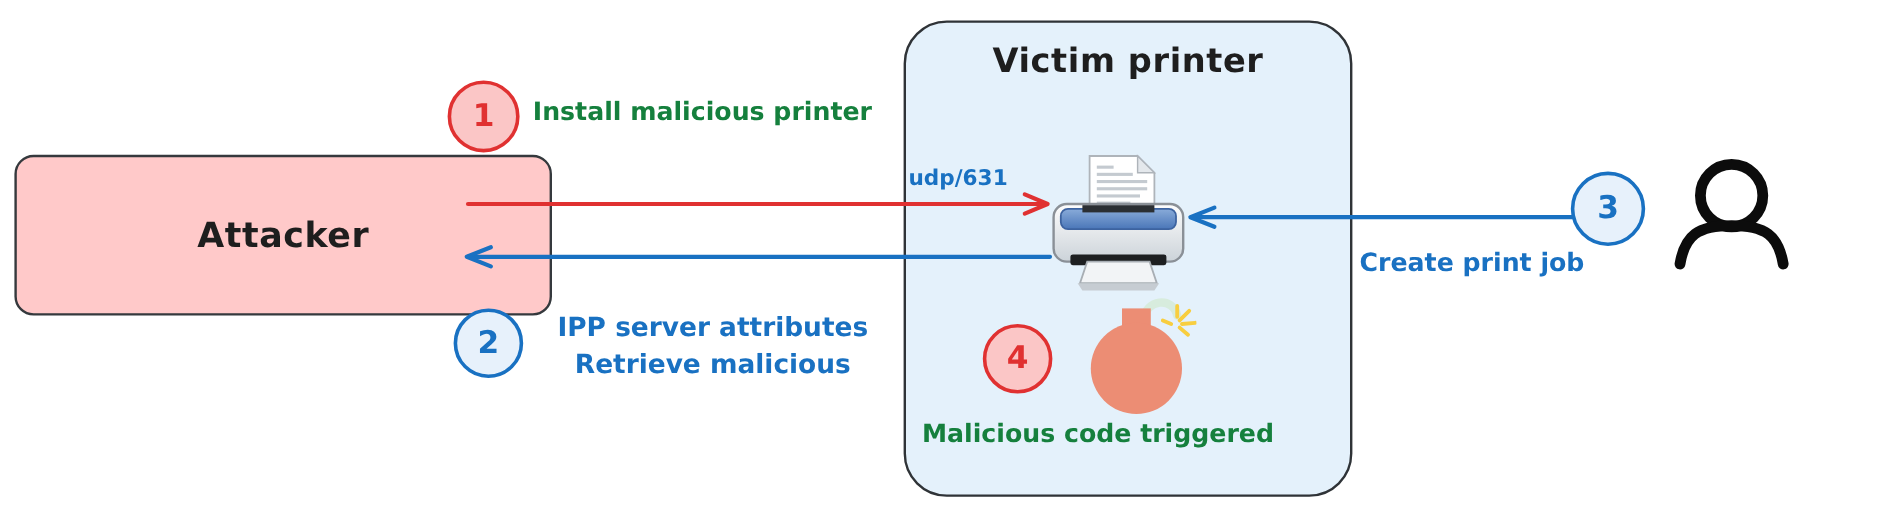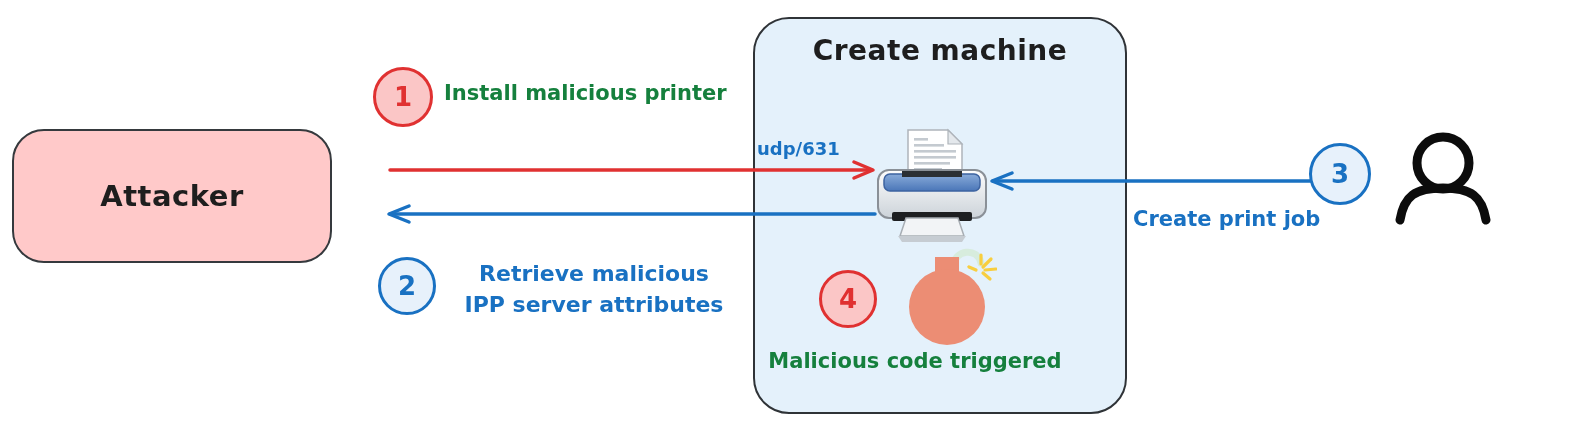--- a/index.html
+++ b/index.html
@@ -9,22 +9,22 @@
     background:#ffffff;
     font-family:"DejaVu Sans", sans-serif;
     overflow:hidden;
   }
   .box{
     position:absolute;
     border:2.5px solid #35393d;
     box-sizing:border-box;
   }
   .attacker-box{
-    left:12px;top:129px;width:320px;height:134px;
-    background:#ffc9c9;border-radius:32px;
+    left:12px;top:129px;width:448px;height:134px;
+    background:#ffc9c9;border-radius:16px;
     display:flex;align-items:center;justify-content:center;
   }
   .victim-box{
     left:753px;top:17px;width:374px;height:397px;
     background:#e4f1fb;border-radius:36px;
     border-color:#2f3337;
   }
   .node-title{
     font-size:29px;font-weight:bold;color:#1e1e1e;letter-spacing:0.5px;
   }
@@ -56,21 +56,21 @@
 </head>
 <body>
 
 <div class="canvas">
 
   <div class="box attacker-box">
     <span class="node-title">Attacker</span>
   </div>
 
   <div class="box victim-box"></div>
-  <div class="victim-title">Create machine</div>
+  <div class="victim-title">Victim printer</div>
 
   <svg class="abs" style="left:385px;top:159px;" width="495" height="22">
     <line x1="5" y1="11" x2="486" y2="11" stroke="#e03131" stroke-width="3.5" stroke-linecap="round"></line>
     <path d="M469,3 L488,11 L469,19" fill="none" stroke="#e03131" stroke-width="3.5" stroke-linecap="round" stroke-linejoin="round"></path>
   </svg>
 
   <svg class="abs" style="left:382px;top:202px;" width="495" height="24">
     <line x1="493" y1="12" x2="8" y2="12" stroke="#1971c2" stroke-width="3.5" stroke-linecap="round"></line>
     <path d="M27,4 L7,12 L27,20" fill="none" stroke="#1971c2" stroke-width="3.5" stroke-linecap="round" stroke-linejoin="round"></path>
   </svg>
@@ -84,22 +84,22 @@
 
   <div class="step-circle circle-red c1">
     <span>1</span>
   </div>
   <div class="lbl lbl-red step1-label">Install malicious printer</div>
 
   <div class="step-circle circle-blue c2">
     <span>2</span>
   </div>
   <div class="lbl lbl-blue step2-label">
+    <div>IPP server attributes</div>
     <div>Retrieve malicious</div>
-    <div>IPP server attributes</div>
   </div>
 
   <div class="step-circle circle-blue c3">
     <span>3</span>
   </div>
   <div class="lbl lbl-blue step3-label">Create print job</div>
 
   <div class="step-circle circle-red c4">
     <span>4</span>
   </div>

